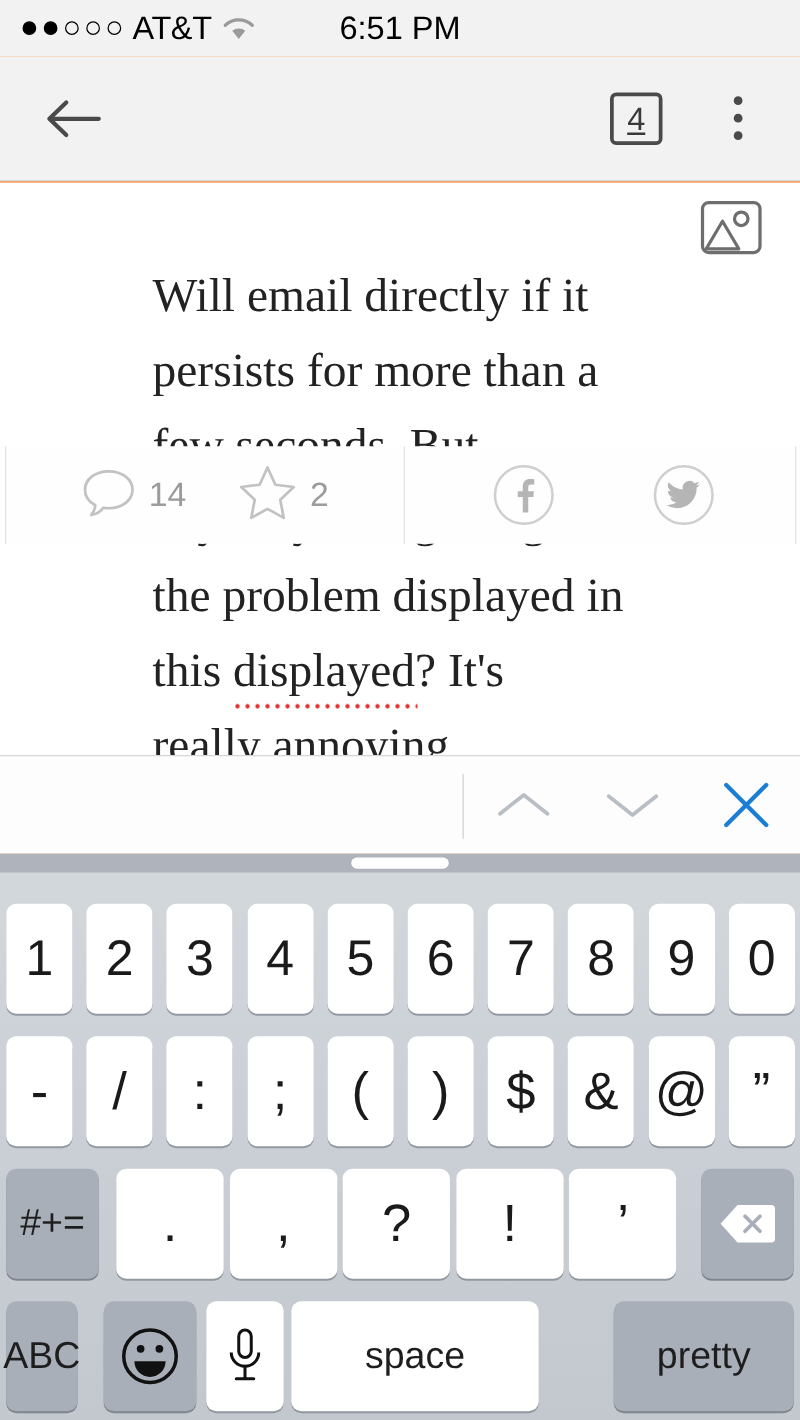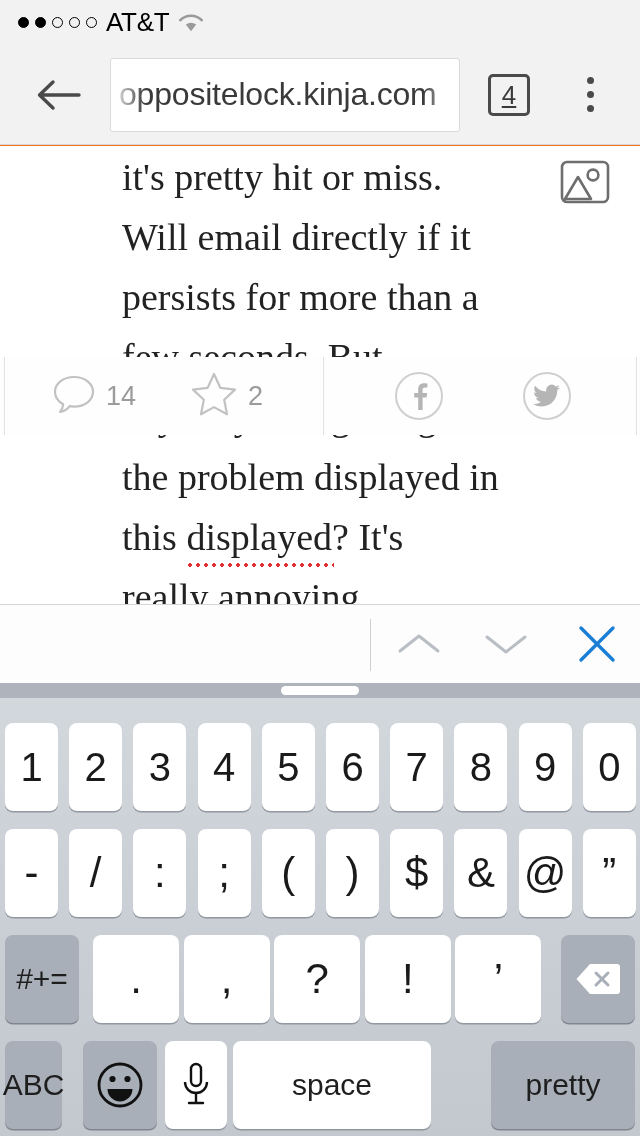--- a/index.html
+++ b/index.html
@@ -138,44 +138,41 @@
         <span class="dot"></span>
       </div>
       <span class="carrier">AT&amp;T</span>
       <span class="wifi">
         <svg width="26" height="20" viewBox="0 0 26 20">
           <path d="M13 18.2 L7.8 11.6 A8.6 8.6 0 0 1 18.2 11.6 Z" fill="#9a9a9a"></path>
           <path d="M2.2 7.2 A15.5 15.5 0 0 1 23.8 7.2" stroke="#9a9a9a" stroke-width="2.6" fill="none" stroke-linecap="round"></path>
         </svg>
       </span>
     </div>
+    <div class="sb-center">6:51 PM</div>
   </div>
 
   <div id="browser-toolbar">
     <div id="back-button">
       <svg width="46" height="40" viewBox="0 0 46 40">
         <path d="M44 20 H5 M18 7 L4.5 20 L18 33" stroke="#4a4a4a" stroke-width="3.4" fill="none" stroke-linecap="round" stroke-linejoin="round"></path>
       </svg>
     </div>
-    <div id="url-bar">
-      <span id="url-text">oppositelock.kinja.com</span>
-    </div>
     <div id="tab-count-button">
       <span id="tab-count-label">4</span>
     </div>
     <div id="menu-button">
       <span class="menu-dot"></span>
       <span class="menu-dot"></span>
       <span class="menu-dot"></span>
     </div>
   </div>
 
   <div id="web-content">
 
-    <div class="article-line" style="top:12px">it's pretty hit or miss.</div>
     <div class="article-line" style="top:72px">Will email directly if it</div>
     <div class="article-line" style="top:132px">persists for more than a</div>
     <div class="article-line" style="top:192px">few seconds. But</div>
     <div class="article-line" style="top:252px">anybody else getting</div>
     <div class="article-line" style="top:312px">the problem displayed in</div>
 
     <div class="article-line" style="top:372px"><span>this </span><span class="spell">displayed</span><span>?  It's</span></div>
 
     <div class="article-line" style="top:432px">really annoying</div>
 
@@ -185,21 +182,21 @@
         <circle cx="33" cy="15" r="5.4" stroke="#6e6e6e" stroke-width="2.6" fill="none"></circle>
         <path d="M5 39 L18 17 L31 39 Z" stroke="#6e6e6e" stroke-width="2.6" fill="none" stroke-linejoin="round"></path>
       </svg>
     </div>
 
     <div id="social-bar">
       <span class="vdiv" style="left:4px"></span>
       <span class="vdiv" style="left:323px"></span>
       <span class="vdiv" style="left:636px"></span>
 
-      <div class="social-item" style="left:52px">
+      <div class="social-item" style="left:65px">
         <span>
           <svg width="44" height="42" viewBox="0 0 44 42">
             <path d="M22 4 C11 4 3 10.6 3 18.8 C3 24 6.2 28.6 11.2 31.2 C11 34.4 9.6 37.2 8 39 C11.8 38.4 15.6 36.2 17.6 33.2 C19 33.5 20.5 33.6 22 33.6 C33 33.6 41 27 41 18.8 C41 10.6 33 4 22 4 Z" stroke="#c2c2c2" stroke-width="2.2" fill="none" stroke-linejoin="round"></path>
           </svg>
         </span>
         <span class="social-count">14</span>
       </div>
 
       <div class="social-item" style="left:190px">
         <span>

